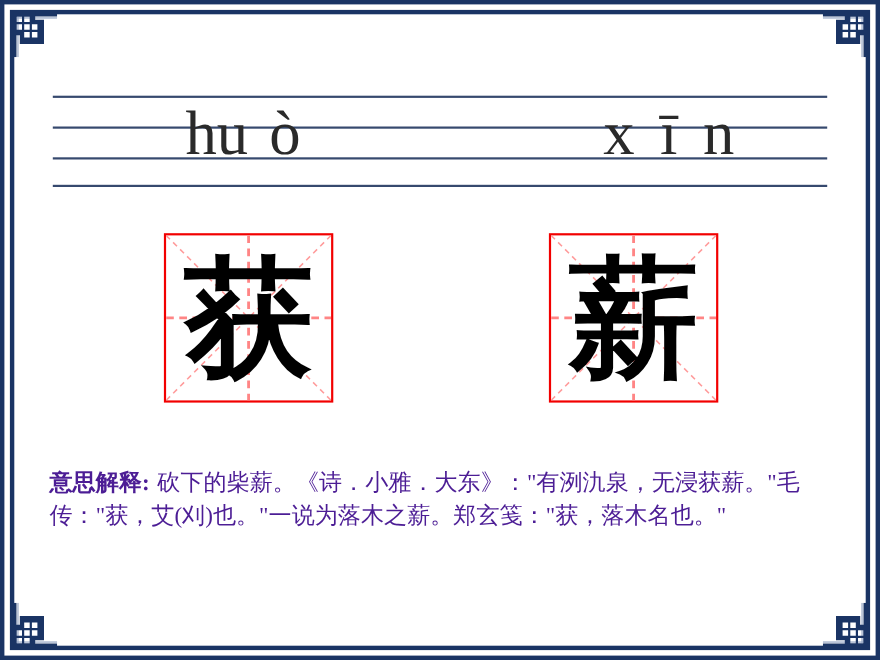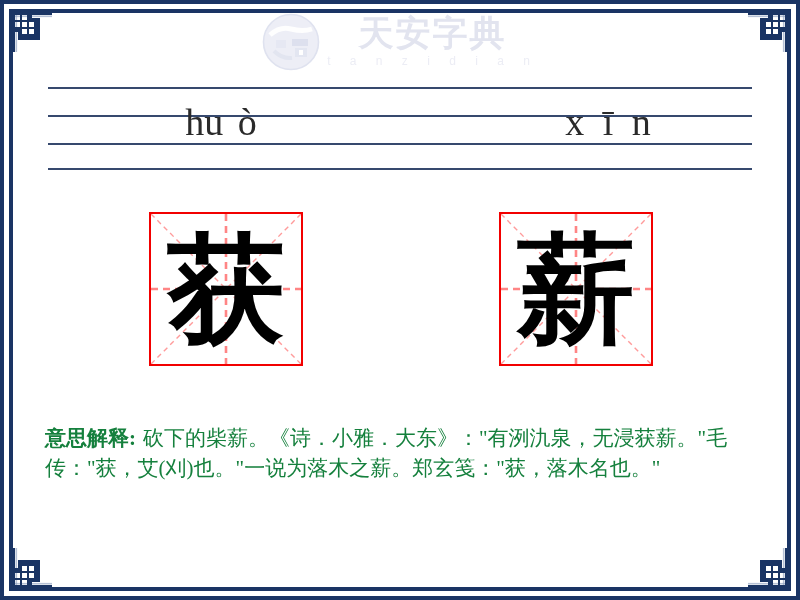--- a/index.html
+++ b/index.html
@@ -21,38 +21,38 @@
         justify-content:center;align-items:center;gap:7px;}
   .logo-text{display:flex;flex-direction:column;align-items:center;}
   .logo-title{font-size:35px;line-height:36px;font-weight:bold;color:#e2e4ef;
               letter-spacing:2px;white-space:nowrap;}
   .logo-sub{font-size:12px;line-height:14px;color:#ecedf5;letter-spacing:8px;
             margin-top:2px;white-space:nowrap;font-family:"Liberation Sans",sans-serif;}
 
   
   .staff{position:absolute;left:48px;top:87px;width:704px;height:84px;}
   .staff-line{position:absolute;left:0;width:704px;height:2px;background:#36496e;}
-  .pinyin{position:absolute;top:94px;height:56px;font-size:38px;line-height:56px;
+  .pinyin{position:absolute;top:94px;height:56px;font-size:57px;line-height:56px;
           color:#2a2a2a;white-space:nowrap;word-spacing:5px;transform:translateX(-50%);}
   .pinyin.p1{left:221px;}
   .pinyin.p2{left:609px;letter-spacing:2px;}
 
   
   .zibox{position:absolute;top:212px;width:150px;height:150px;border:2px solid #f20000;
          background:#fff;}
   .zibox.b1{left:149px;}
   .zibox.b2{left:499px;}
   .zibox svg{position:absolute;inset:0;}
   .zichar{position:absolute;inset:0;display:flex;align-items:center;justify-content:center;
           font-size:118px;line-height:150px;font-weight:bold;color:#000;
           font-family:"DejaVu Serif",serif;}
 
   
   .meaning{position:absolute;left:45px;top:423px;width:714px;font-size:21px;
-           line-height:30px;color:#15803d;text-align:left;}
+           line-height:30px;color:#4c1d95;text-align:left;}
   .meaning b{font-weight:bold;margin-right:7px;}
 </style>
 </head>
 <body>
 
 <div class="page">
 
   <div class="frame-outer"></div>
   <div class="frame-inner"></div>
 
@@ -86,35 +86,20 @@
   <svg class="corner br" viewBox="0 0 52 52">
     <rect x="10" y="10" width="42" height="5" fill="#1a3464"></rect>
     <rect x="10" y="10" width="5" height="42" fill="#1a3464"></rect>
     <rect x="15" y="15.5" width="37" height="1.6" fill="#8fa0bf" opacity="0.65"></rect>
     <rect x="15.5" y="15" width="1.6" height="37" fill="#8fa0bf" opacity="0.65"></rect>
     <path fill="#1a3464" fill-rule="evenodd" d="M10,10 H32 V18 H40 V40 H18 V32 H10 Z
       M15,15 h5 v5 h-5 Z M22,15 h5 v5 h-5 Z M15,22 h5 v5 h-5 Z M22,22 h5 v5 h-5 Z
       M29,22 h5 v5 h-5 Z M22,29 h5 v5 h-5 Z M29,29 h5 v5 h-5 Z"></path>
   </svg>
 
-  <div class="logo">
-    <svg width="58" height="58" viewBox="0 0 58 58">
-      <circle cx="29" cy="29" r="27.5" fill="#edeef6" stroke="#dfe2ef" stroke-width="1.6"></circle>
-      <path d="M8,22 q10,-9 21,-6 q12,3 21,0" fill="none" stroke="#ffffff" stroke-width="5" opacity="0.9"></path>
-      <rect x="30" y="26" width="16" height="7" fill="#dde0ee"></rect>
-      <rect x="33" y="35" width="12" height="9" fill="#e3e6f1"></rect>
-      <rect x="37" y="37" width="4" height="5" fill="#ffffff"></rect>
-      <path d="M12,38 q8,8 18,7" fill="none" stroke="#e2e5f0" stroke-width="4"></path>
-      <rect x="14" y="27" width="10" height="8" fill="#e6e8f3"></rect>
-    </svg>
-    <div class="logo-text">
-      <div class="logo-title">天安字典</div>
-      <div class="logo-sub">t a n z i d i a n</div>
-    </div>
-  </div>
 
   <div class="staff">
     <div class="staff-line" style="top:0"></div>
     <div class="staff-line" style="top:28px"></div>
     <div class="staff-line" style="top:56px"></div>
     <div class="staff-line" style="top:81px"></div>
   </div>
   <div class="pinyin p1">hu ò</div>
   <div class="pinyin p2">x ī n</div>
 

